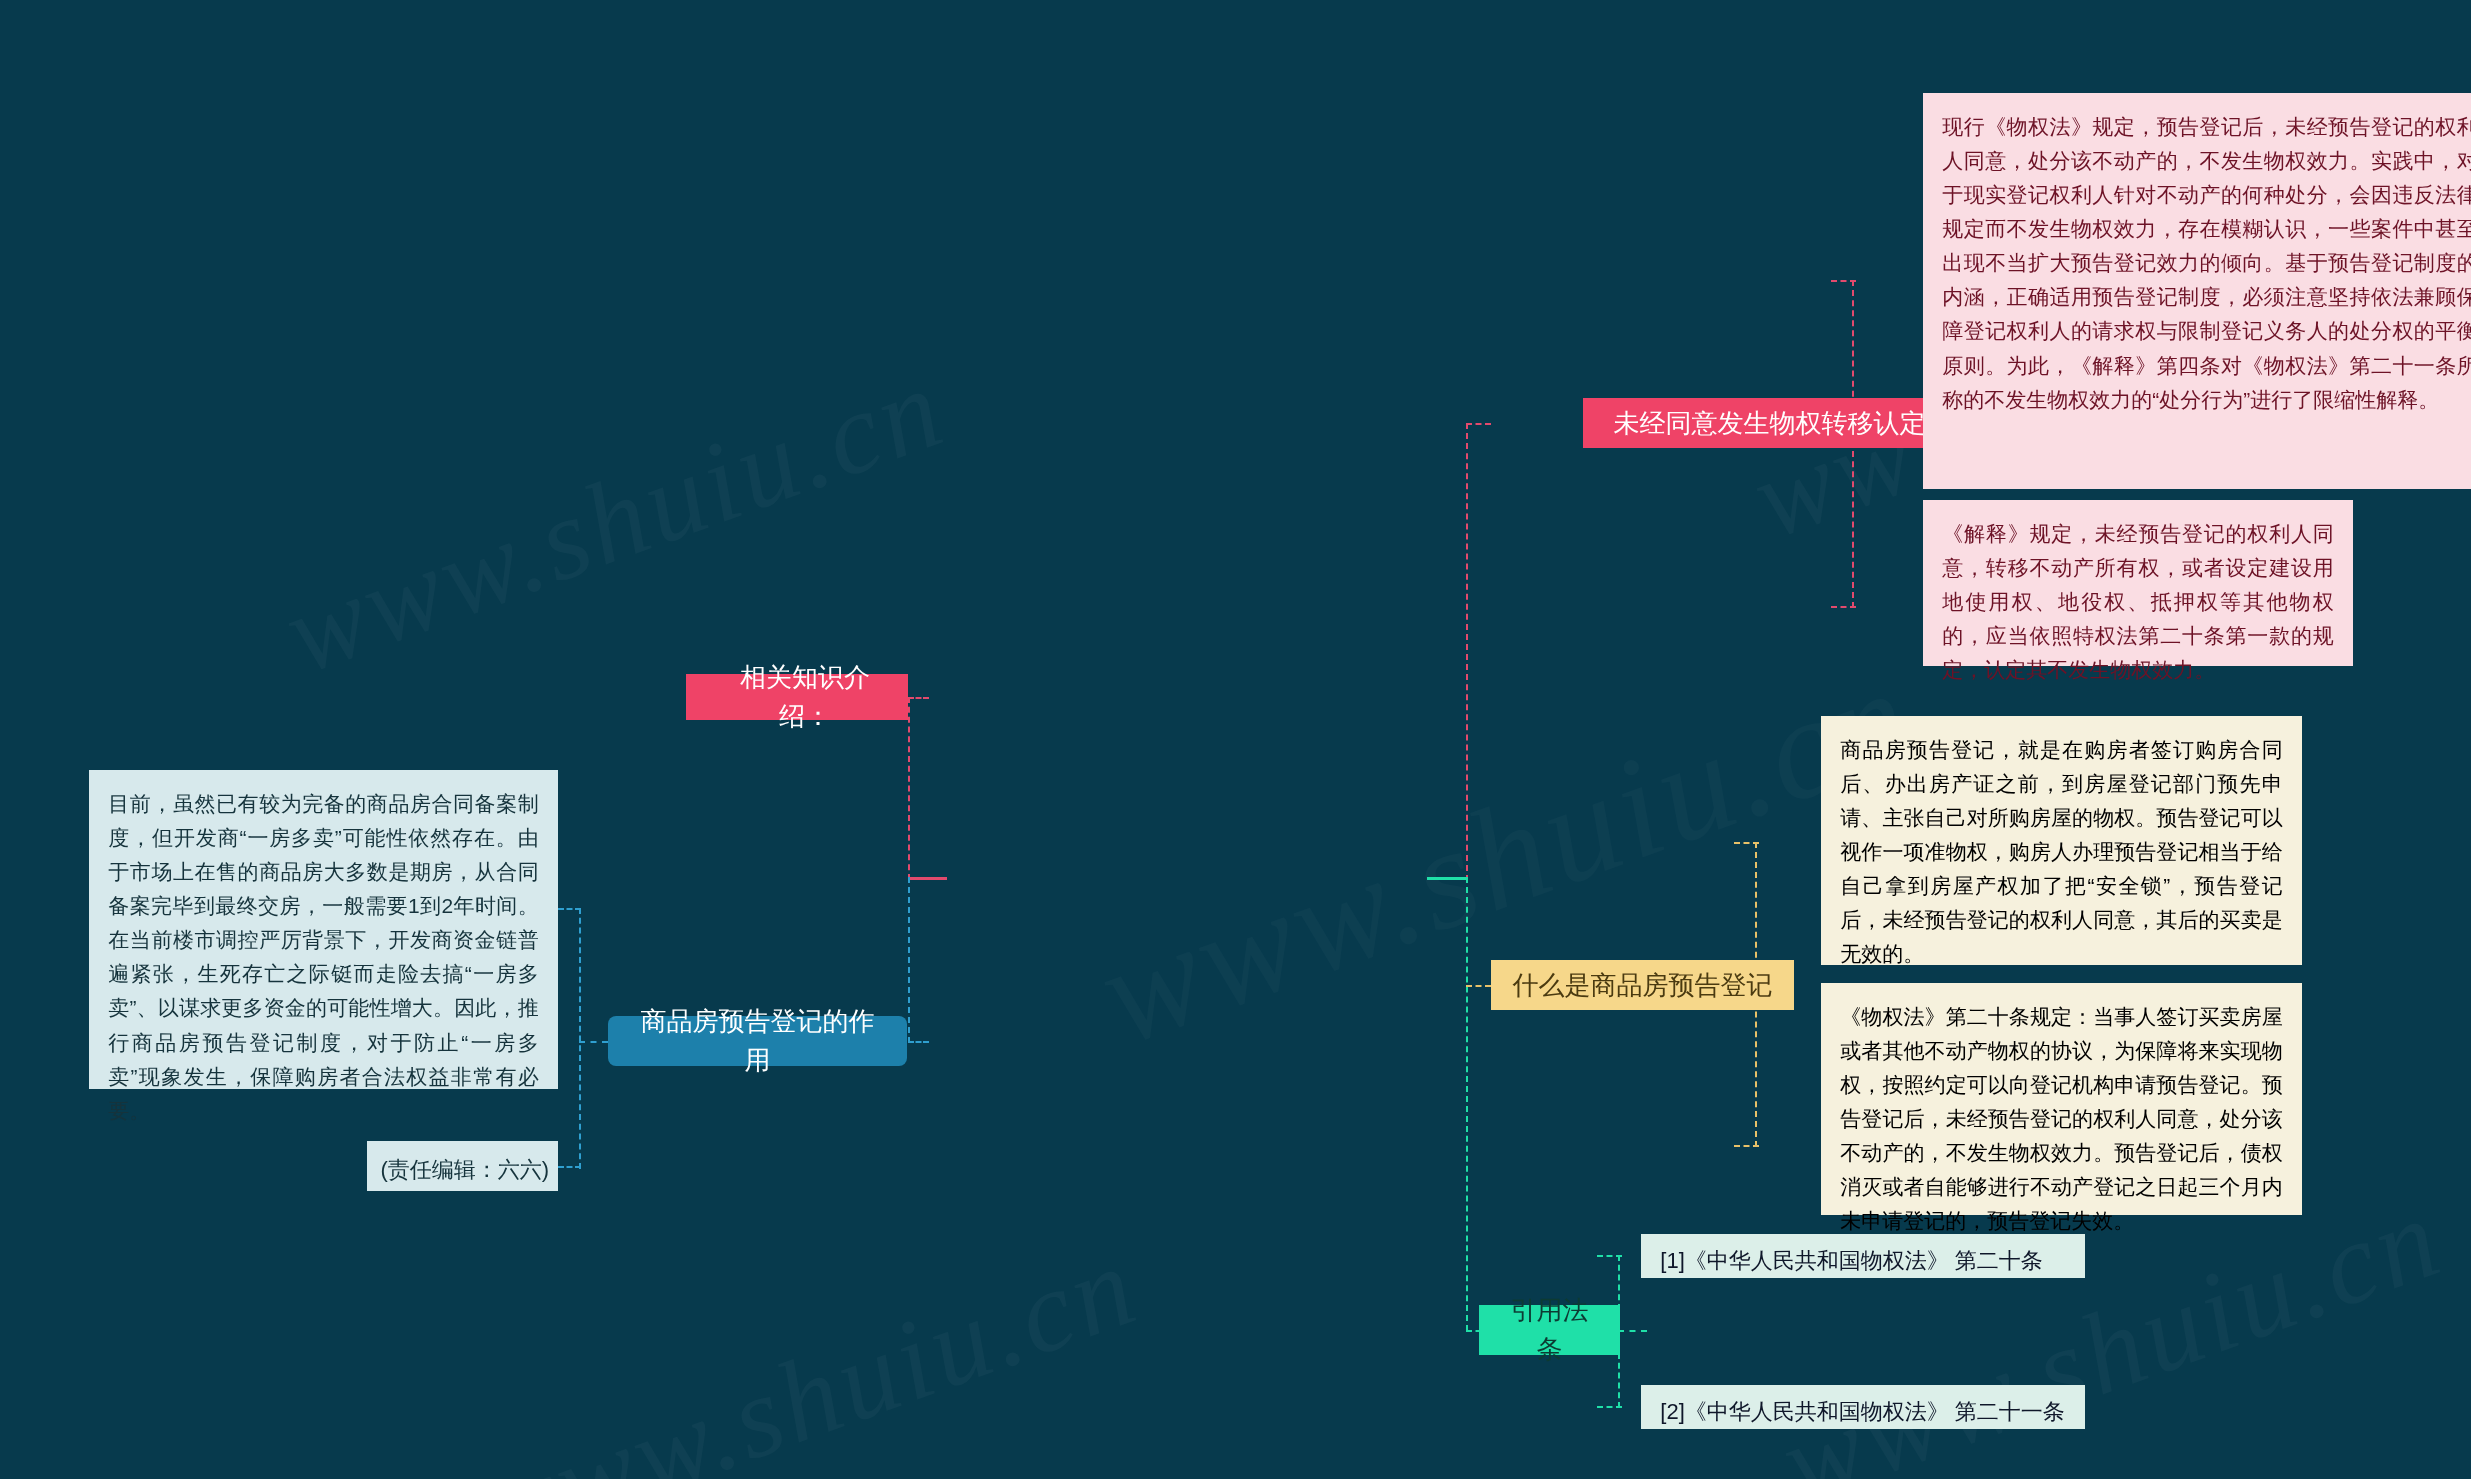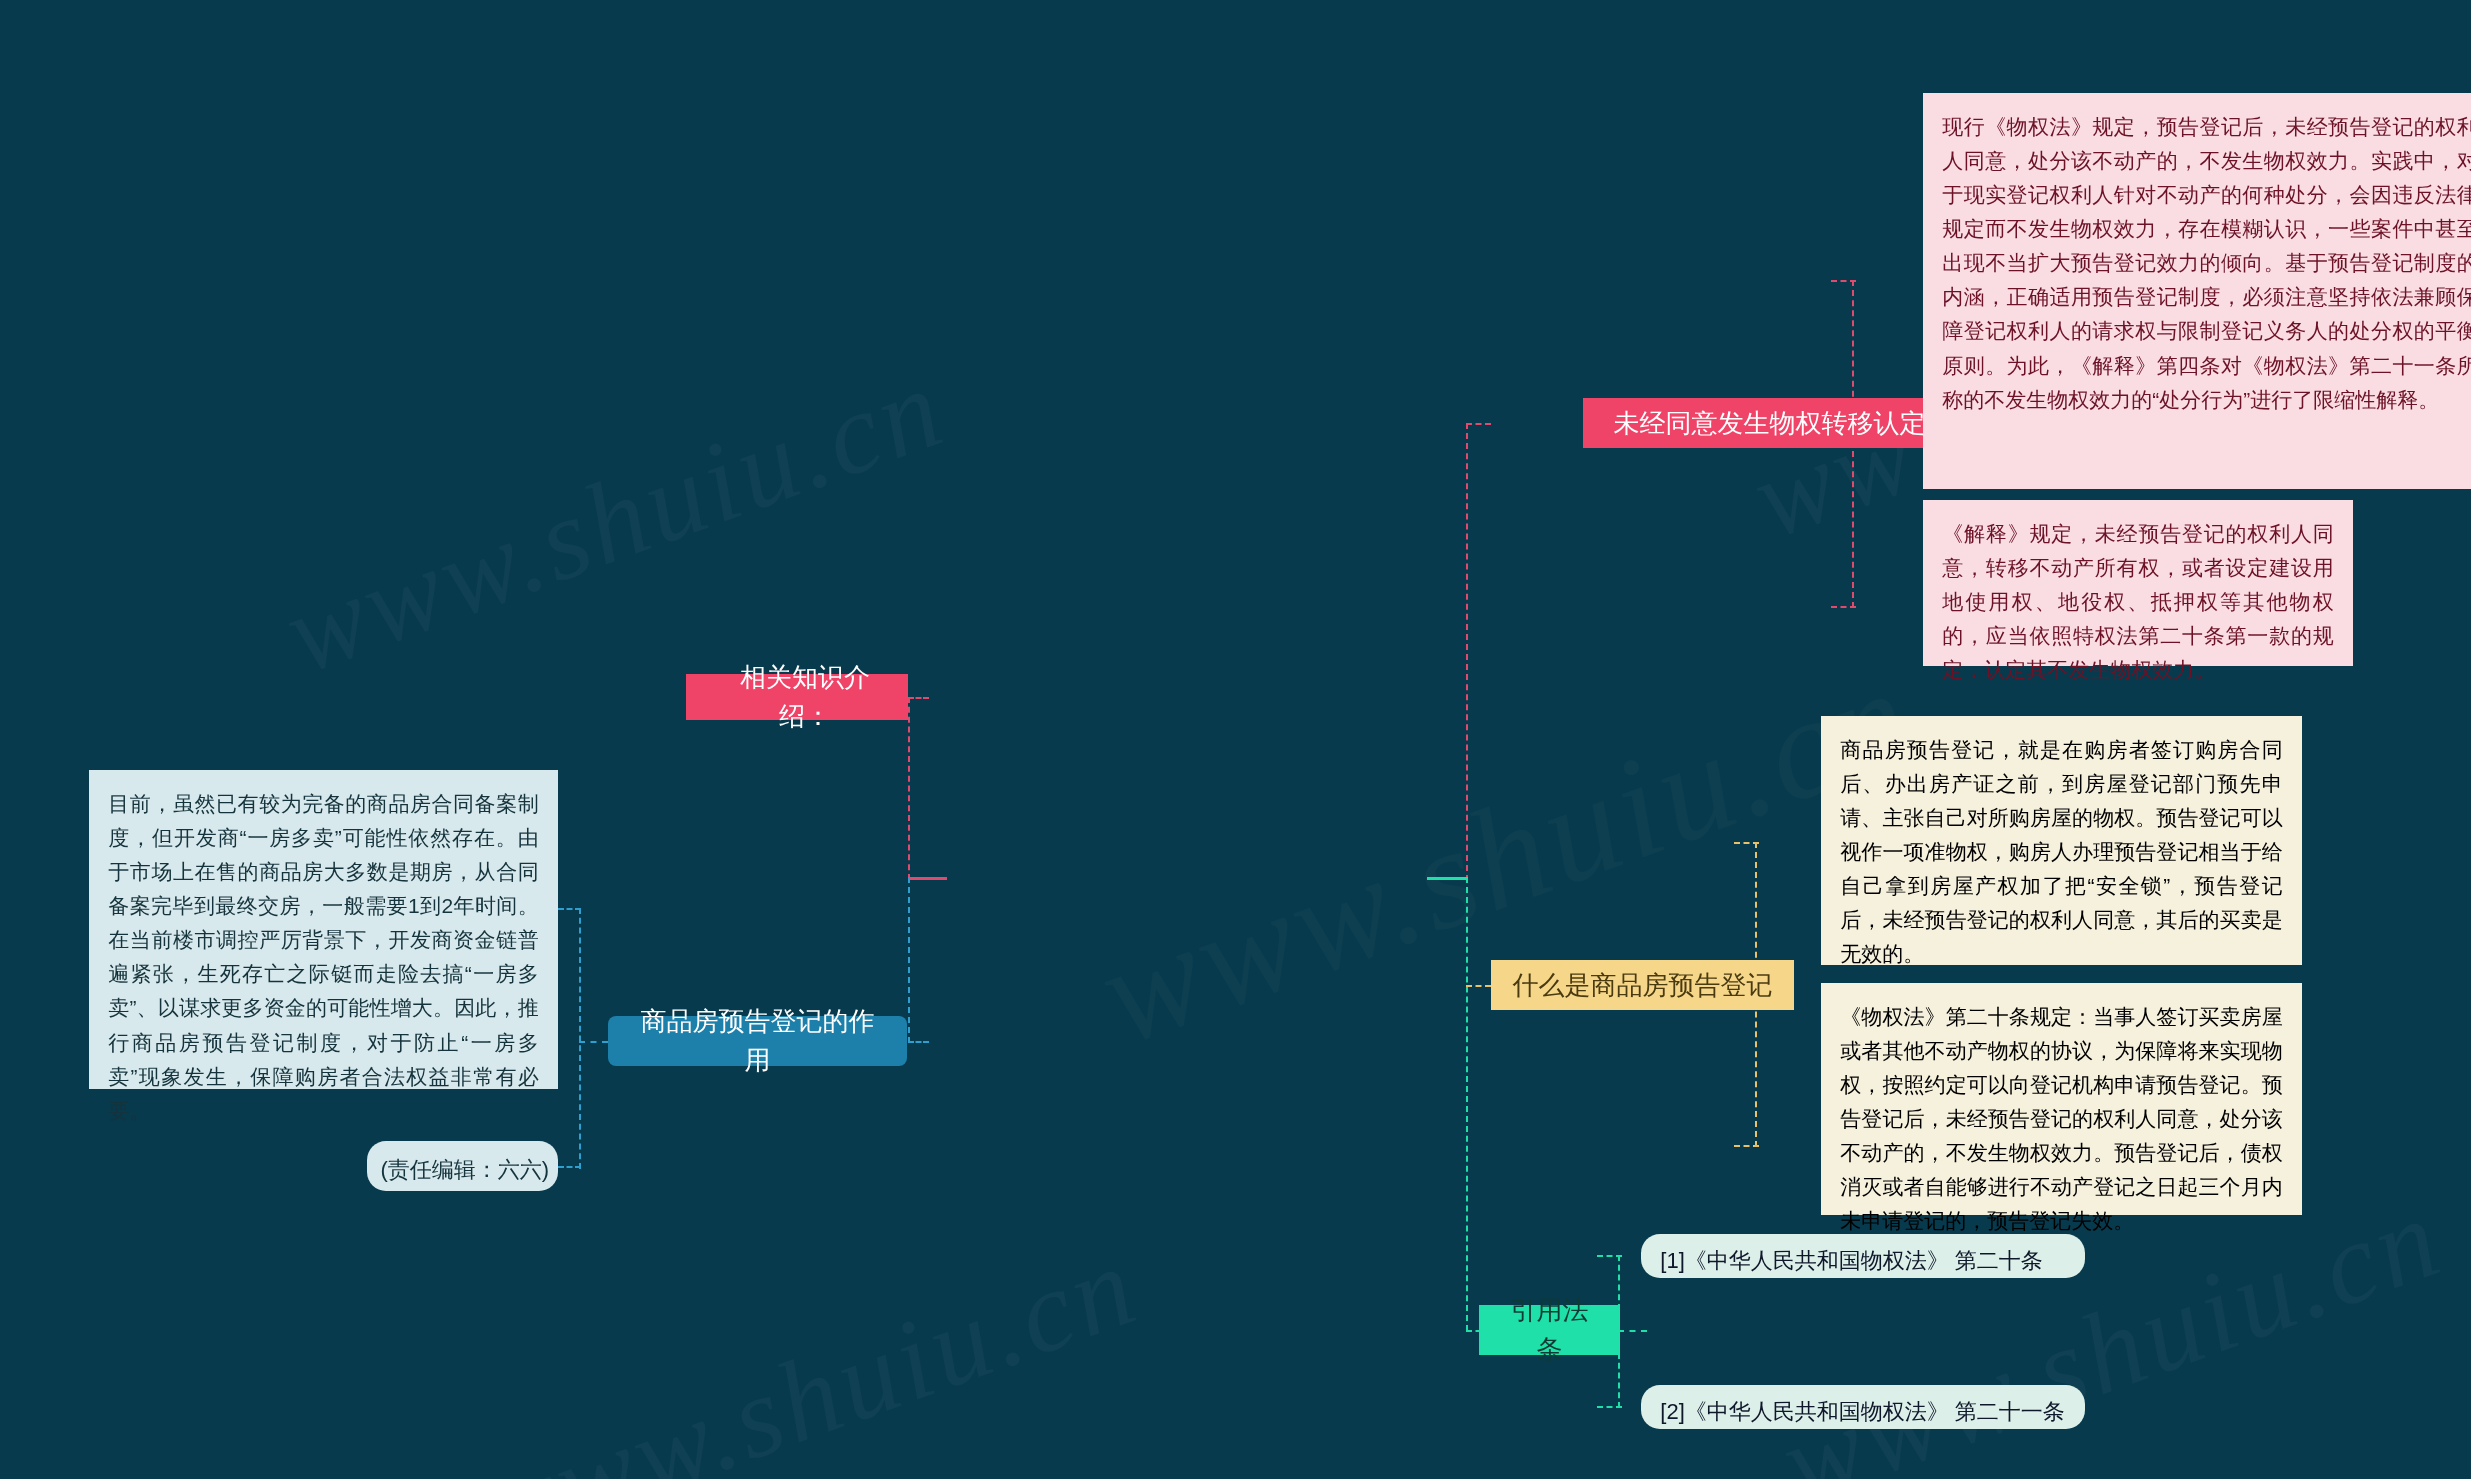--- a/index.html
+++ b/index.html
@@ -90,21 +90,20 @@
   }
   .tb-pink   { background: #fadde3; color: #6d1226; }
   .tb-cream  { background: #f6f1dd; color: #000000; }
   .tb-ice    { background: #d7e9ec; color: #15333c; }
   .tb-mint   { background: #dcefe9; color: #0f172a; }
 
   .oneline {
     font-size: 22px;
     padding: 12.6px 21px;
     white-space: nowrap;
-    border-radius: 19px;
   }
 
   
   .conn {
     position: absolute;
     pointer-events: none;
   }
   .v-pink   { border-left: 2.9px dashed #e24a6d; }
   .h-pink   { border-top:  2.9px dashed #e24a6d; }
   .v-blue   { border-left: 2.9px dashed #2f9fd0; }

